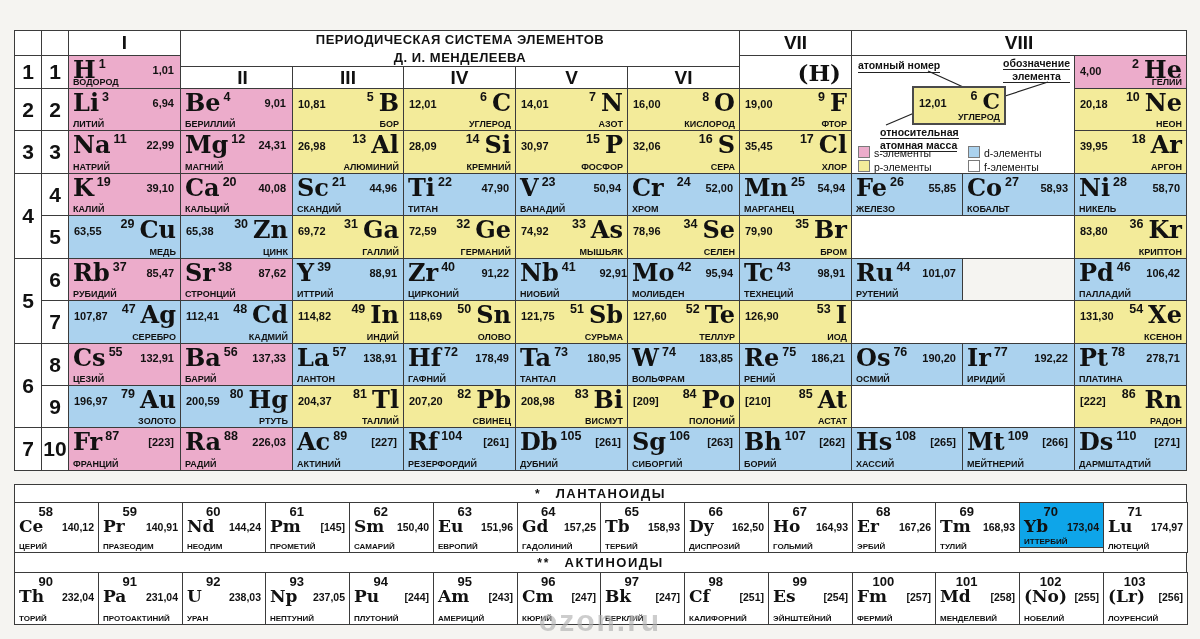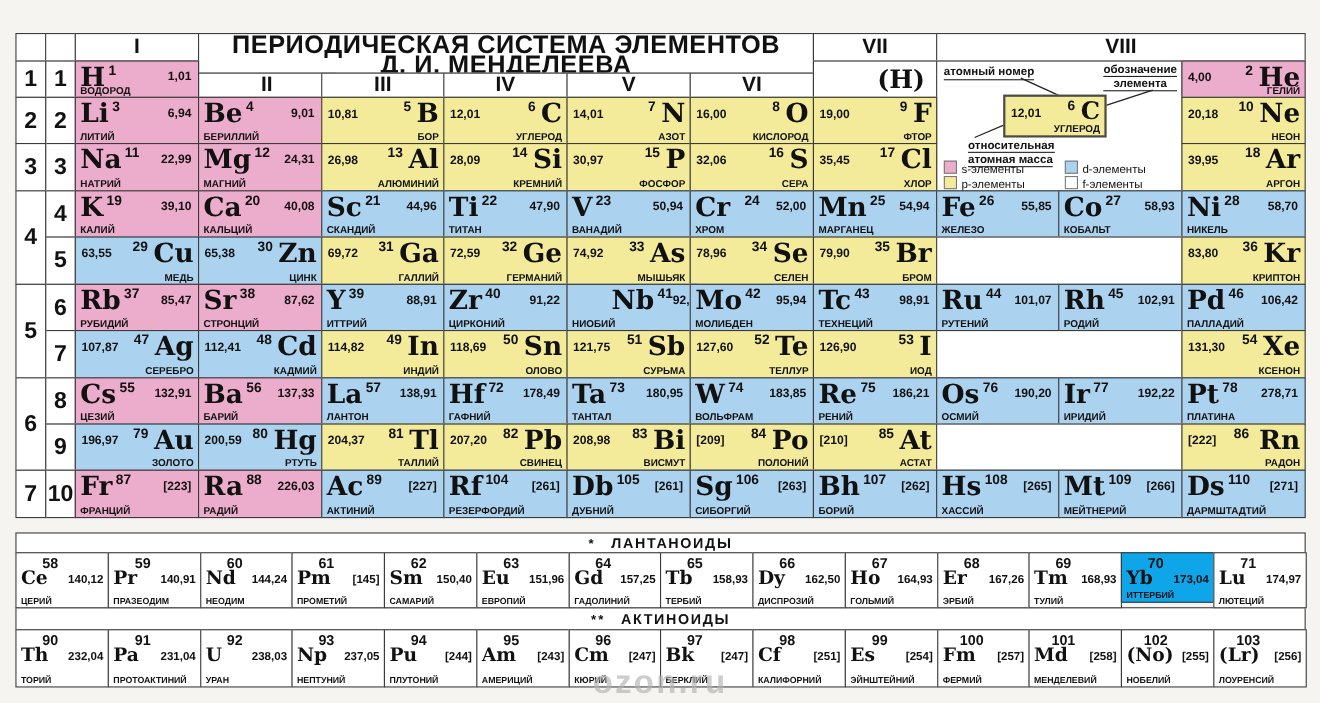--- a/index.html
+++ b/index.html
@@ -3,21 +3,21 @@
 <meta charset="utf-8">
 <style>
   html,body{margin:0;padding:0;background:#dddcd8;}
   .canvas{position:relative;width:1200px;height:639px;background:#f5f4f1;overflow:hidden;
           font-family:"Liberation Sans",sans-serif;color:#111;}
   .ptable{position:absolute;left:14px;top:30px;width:1173px;height:441px;}
   .bbox{position:absolute;left:14px;top:484px;width:1173px;height:141px;}
   .c{position:absolute;box-sizing:border-box;border:1px solid #3b3b3b;background:#fff;}
   .hdr{display:flex;align-items:center;justify-content:center;font-weight:bold;font-size:19px;}
   .tt{display:flex;flex-direction:column;align-items:center;justify-content:center;
-      font-weight:bold;font-size:23px;line-height:18px;text-align:center;letter-spacing:.5px;}
+      font-weight:bold;font-size:13px;line-height:18px;text-align:center;letter-spacing:.5px;}
   .pcell{display:flex;align-items:center;justify-content:center;font-size:21px;font-weight:bold;}
   .hcell{font-family:"DejaVu Serif",serif;font-weight:bold;font-size:23px;
          display:flex;align-items:center;justify-content:flex-end;padding-right:10px;}
   .trow{display:flex;align-items:flex-start;padding:1px 0 0 0;}
   .sym{font-family:"DejaVu Serif",serif;font-weight:bold;font-size:24px;line-height:25px;}
   .num{font-size:12.5px;font-weight:bold;line-height:13px;margin-top:1px;}
   .mass{font-size:11px;font-weight:bold;line-height:11px;}
   .nm{position:absolute;bottom:1px;font-size:9px;font-weight:bold;white-space:nowrap;}
   
   .lg-anum{position:absolute;left:6px;top:3px;font-size:10.5px;font-weight:bold;border-bottom:1px solid #222;padding-bottom:1px;}
@@ -413,21 +413,21 @@
         <span class="nm" style="left: 4px;">ИТТРИЙ</span>
       </div>
       <div class="c" style="left: 389px; top: 228px; width: 113px; height: 43px; background: rgb(171, 210, 238);">
         <div class="trow">
           <span class="sym" style="margin-left: 4px;">Zr</span>
           <span class="num" style="margin-left: 3px;">40</span>
           <span class="mass" style="margin-left: auto; margin-right: 6px; margin-top: 8px;">91,22</span>
         </div>
         <span class="nm" style="left: 4px;">ЦИРКОНИЙ</span>
       </div>
-      <div class="c" style="left: 501px; top: 228px; width: 119px; height: 43px; background: rgb(171, 210, 238); padding-left: 36px;">
+      <div class="c" style="left: 501px; top: 228px; width: 119px; height: 43px; background: rgb(171, 210, 238);">
         <div class="trow">
           <span class="sym" style="margin-left: 4px;">Nb</span>
           <span class="num" style="margin-left: 3px;">41</span>
           <span class="mass" style="margin-left: auto; margin-right: 6px; margin-top: 8px;">92,91</span>
         </div>
         <span class="nm" style="left: 4px;">НИОБИЙ</span>
       </div>
       <div class="c" style="left: 613px; top: 228px; width: 113px; height: 43px; background: rgb(171, 210, 238);">
         <div class="trow">
           <span class="sym" style="margin-left: 4px;">Mo</span>
@@ -444,28 +444,20 @@
         </div>
         <span class="nm" style="left: 4px;">ТЕХНЕЦИЙ</span>
       </div>
       <div class="c" style="left: 837px; top: 228px; width: 112px; height: 43px; background: rgb(171, 210, 238);">
         <div class="trow">
           <span class="sym" style="margin-left: 4px;">Ru</span>
           <span class="num" style="margin-left: 3px;">44</span>
           <span class="mass" style="margin-left: auto; margin-right: 6px; margin-top: 8px;">101,07</span>
         </div>
         <span class="nm" style="left: 4px;">РУТЕНИЙ</span>
-      </div>
-      <div class="c" style="left: 948px; top: 228px; width: 113px; height: 43px; background: rgb(171, 210, 238);">
-        <div class="trow">
-          <span class="sym" style="margin-left: 4px;">Rh</span>
-          <span class="num" style="margin-left: 3px;">45</span>
-          <span class="mass" style="margin-left: auto; margin-right: 6px; margin-top: 8px;">102,91</span>
-        </div>
-        <span class="nm" style="left: 4px;">РОДИЙ</span>
       </div>
       <div class="c" style="left: 1060px; top: 228px; width: 113px; height: 43px; background: rgb(171, 210, 238);">
         <div class="trow">
           <span class="sym" style="margin-left: 4px;">Pd</span>
           <span class="num" style="margin-left: 3px;">46</span>
           <span class="mass" style="margin-left: auto; margin-right: 6px; margin-top: 8px;">106,42</span>
         </div>
         <span class="nm" style="left: 4px;">ПАЛЛАДИЙ</span>
       </div>
       <div class="c pcell" style="left: 27px; top: 270px; width: 28px; height: 44px;">7</div>

